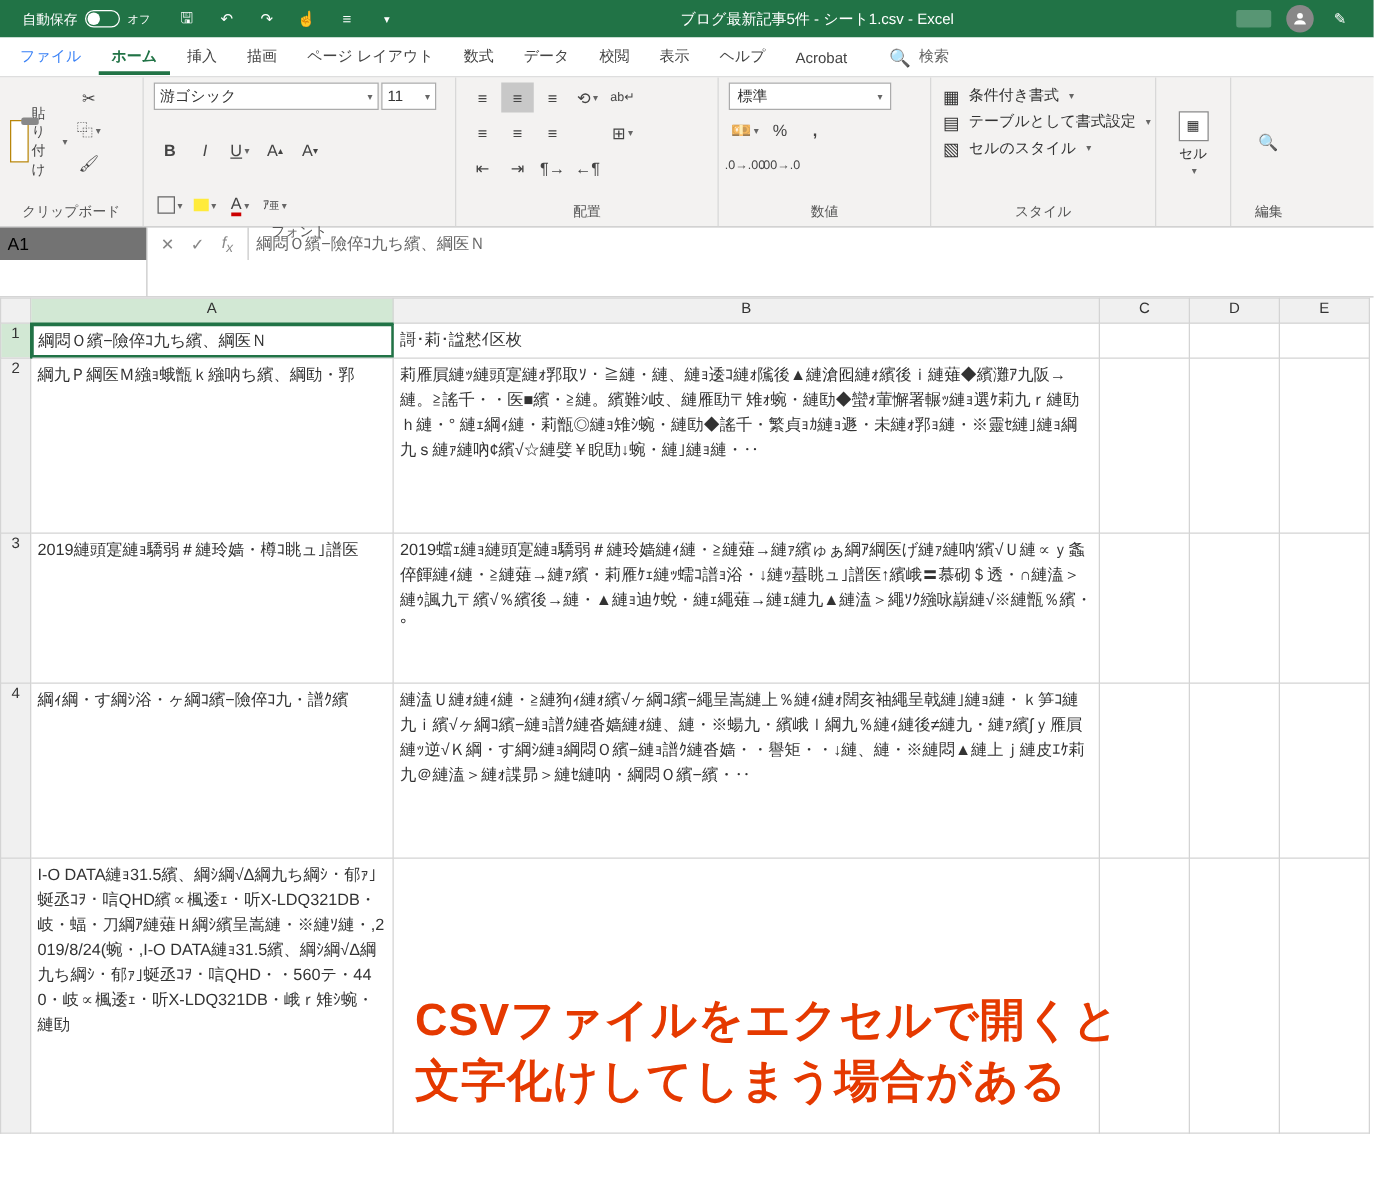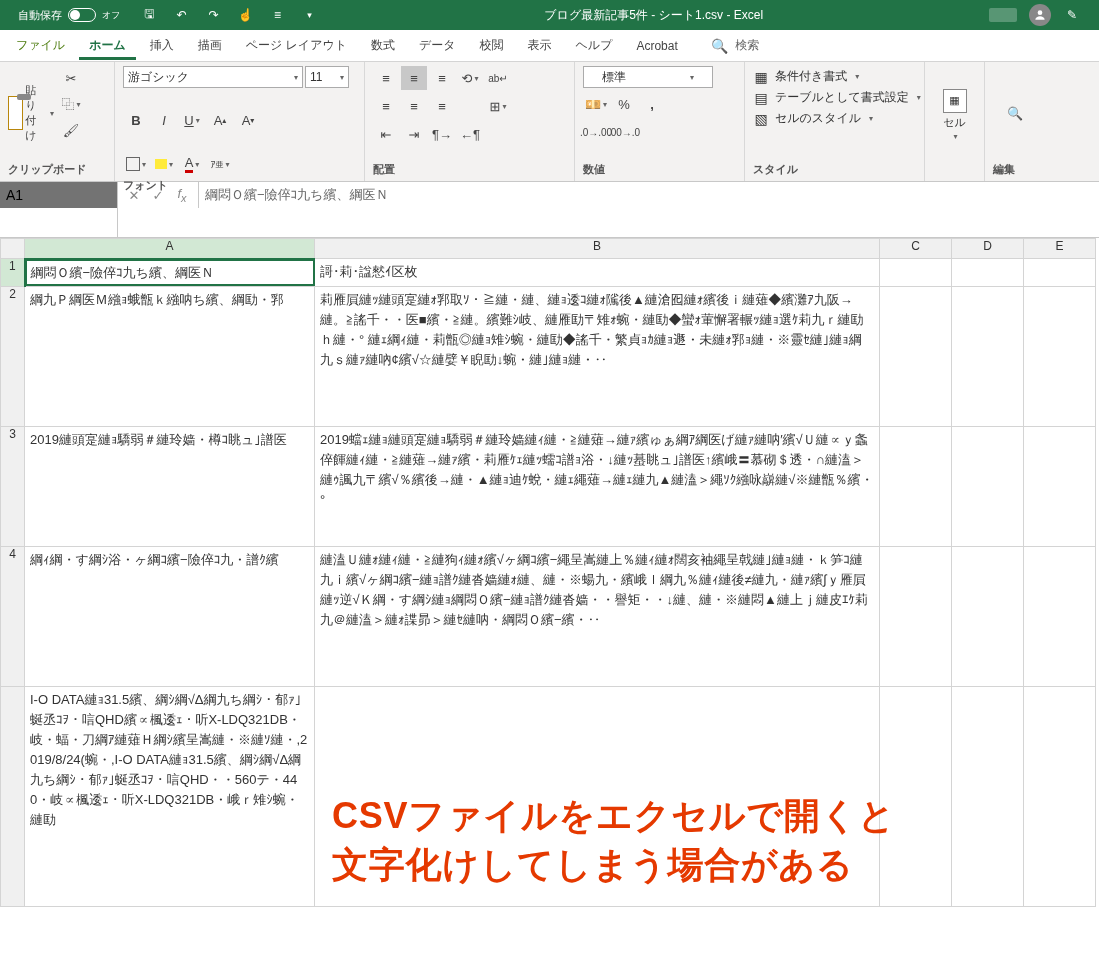--- a/index.html
+++ b/index.html
@@ -13,30 +13,30 @@
   .qat { display: flex; gap: 14px; margin-left: 10px; }
   .qat .ic, .titlebar-right .ic { width: 18px; height: 18px; display:flex;align-items:center;justify-content:center; color:#fff; }
   .doc-title { flex: 1; text-align: center; font-size: 12px; }
   .titlebar-right { display: flex; gap: 12px; align-items: center; }
   .avatar-circle { width: 22px; height: 22px; border-radius: 50%; background: #888; display:flex;align-items:center;justify-content:center; }
   .acct-rect { width: 28px; height: 14px; background: rgba(255,255,255,0.25); border-radius:2px; }
 
   
   .ribbon-tabs { background: #fff; border-bottom: 1px solid #d4d4d4; display: flex; align-items: center; gap: 4px; padding: 0 6px; height: 32px; }
   .ribbon-tabs .tab { padding: 6px 10px; font-size: 12px; color: #444; cursor: default; }
-  .ribbon-tabs .tab.file { color: #4d7c0f; }
+  .ribbon-tabs .tab.file { color: #3b82f6; }
   .ribbon-tabs .tab.active { color: #217346; border-bottom: 3px solid #217346; font-weight: bold; padding-bottom:3px; }
   .ribbon-tabs .search { display: flex; align-items: center; margin-left: 20px; color:#666; gap:6px; }
   .ribbon-tabs .search .mag { font-size:14px; }
 
   
   .ribbon { background: #f3f2f1; border-bottom: 1px solid #c8c8c8; display: flex; height: 120px; }
   .group { border-right: 1px solid #d8d8d8; padding: 4px 8px 2px 8px; display: flex; flex-direction: column; justify-content: space-between; }
   .group .controls { display: flex; gap: 4px; flex: 1; }
-  .group-label { font-size: 11px; color: #555; padding: 2px 0; position: relative; font-weight: bold; }
+  .group-label { text-align: center; font-size: 11px; color: #555; padding: 2px 0; position: relative; }
   .btn-sm { width: 26px; height: 24px; display:flex;align-items:center;justify-content:center; border:1px solid transparent; font-size:13px; color:#444;}
   .col { display:flex; flex-direction:column; gap:2px; }
   .row { display:flex; gap:2px; align-items:center; }
   
   .paste-big { display:flex; align-items:center; width:46px; gap:2px; font-size:11px; color:#444;}
   .paste-icn { width:30px;height:34px;border:1px solid #b8860b;background:#fff;display:flex;align-items:center;justify-content:center;position:relative;}
   .paste-icn::before{content:"";position:absolute;top:-3px;left:8px;width:14px;height:6px;background:#888;border-radius:2px;}
   
   .font-combo { height:22px; border:1px solid #ababab; background:#fff; font-size:12px; padding:0 4px; display:flex;align-items:center;justify-content:space-between; }
   .font-combo.name { width:180px; }
@@ -70,21 +70,21 @@
   .c-A{width:290px;} .c-B{width:565px;} .c-C{width:72px;} .c-D{width:72px;} .c-E{width:72px;}
 
   
   .overlay-caption { position:absolute; left:332px; top:792px; font-size:36px; font-weight:900; color:#e53900; line-height:1.35; letter-spacing:0.02em; }
   
   .caret{font-size:8px;color:#666;margin-left:2px;}
   .und{text-decoration:underline;}
   .border-ic{width:14px;height:14px;border:1px solid #666;display:inline-block;}
   .abar{display:inline-block;border-bottom:3px solid;}
   .fill-ic{width:12px;height:10px;background:#ffeb3b;display:inline-block;position:relative;}
-  .num-combo{height:22px;border:1px solid #ababab;background:#fff;width:130px;font-size:12px;padding:0 18px;display:flex;align-items:center;justify-content:space-between;}
+  .num-combo{height:22px;border:1px solid #ababab;background:#fff;width:130px;font-size:12px;padding:0 6px;display:flex;align-items:center;justify-content:space-between;}
 </style>
 </head>
 <body>
 
 <div class="titlebar">
   <div class="autosave">
     <span>自動保存</span>
     <span class="toggle">
         <span class="knob"></span>
       </span>

